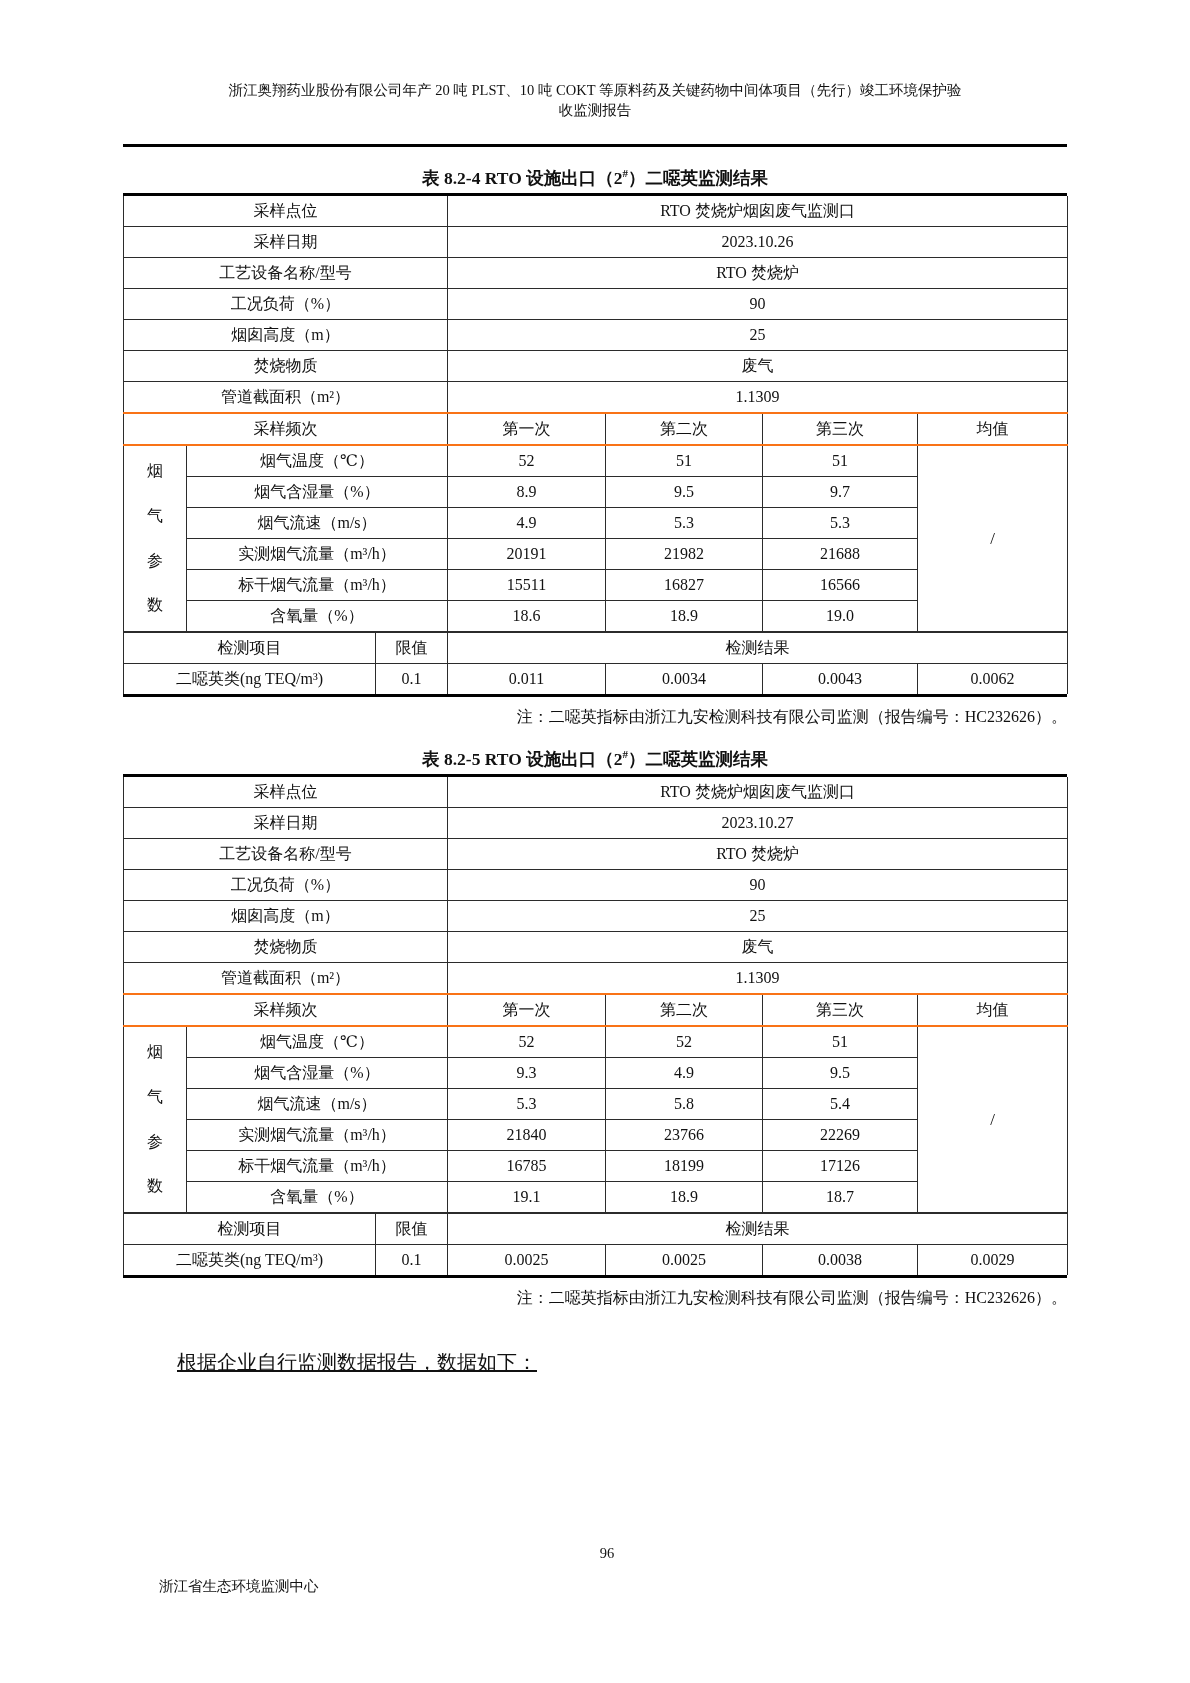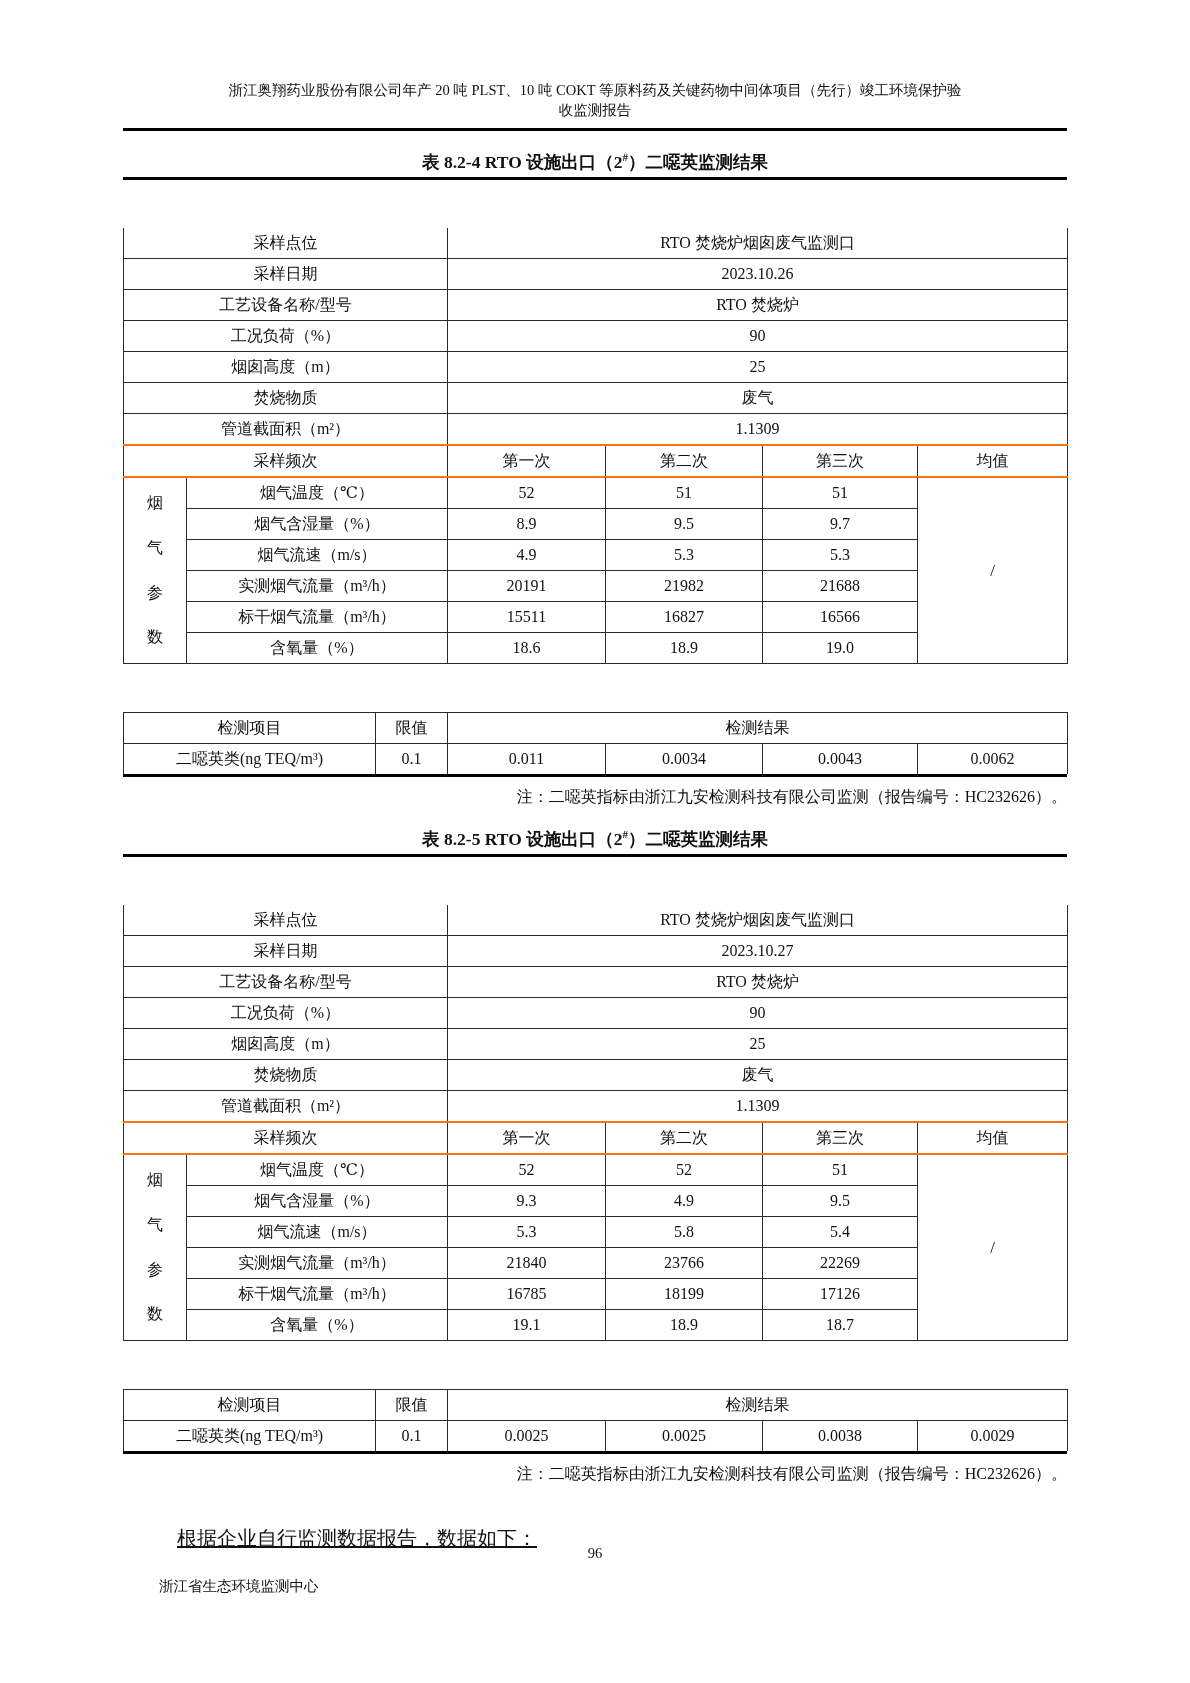--- a/index.html
+++ b/index.html
@@ -3,42 +3,42 @@
 <meta charset="utf-8">
 <style>
   html,body { margin:0; padding:0; background:#ffffff; }
   .page {
     position:relative; width:1190px; height:1683px; background:#fff;
     font-family:"Liberation Serif","DejaVu Serif",serif; color:#111;
     overflow:hidden;
   }
   .content { width:944px; margin:0 auto; }
   .doc-header {
-    padding-top:80px; padding-bottom:8px; text-align:center;
+    padding-top:80px; padding-bottom:24px; text-align:center;
     font-size:14.5px; line-height:20px; border-bottom:3px solid #000;
   }
   .doc-header div { white-space:nowrap; }
   .tbl-title { text-align:center; font-weight:bold; font-size:17.5px; margin:19px 0 3px 0; }
   .tbl-title sup { font-size:11px; }
   .tbl-wrap { border-top:3px solid #000; border-bottom:3px solid #000; }
-  table { border-collapse:collapse; width:944px; table-layout:fixed;margin-top:48px; }
+  table { border-collapse:collapse; width:944px; table-layout:fixed; }
   td {
     border:1px solid #2b2b2b; text-align:center; vertical-align:middle;
     font-size:16px; height:30px; padding:0 3px; overflow:hidden;
   }
   .tbl-wrap table:first-child tr:first-child td { border-top:none; }
   .tbl-wrap table:last-child tr:last-child td { border-bottom:none; }
   tr.hv td { border-top:2px solid #f97316; }
   .vlabel { line-height:2.8; white-space:pre-line; font-size:16px; }
   .slash-cell { font-size:17px; }
   .note { font-size:16px; margin-top:10px; text-align:right; }
   .para { font-size:20px; margin-top:40px; text-indent:54px;text-decoration:underline; }
   .footer { position:absolute; top:1545px; left:123px; width:944px; font-size:14.5px; }
   .footer .org { position:absolute; left:36px; top:0;margin-top:32px; }
-  .footer .pg { position:absolute; left:0; top:0; width:100%; text-align:center; }
+  .footer .pg { position:absolute; left:12px; top:0; width:100%; text-align:center; }
 </style>
 </head>
 <body>
 
 <div class="page">
   <div class="content">
 
     <div class="doc-header">
       <div>浙江奥翔药业股份有限公司年产 20 吨 PLST、10 吨 COKT 等原料药及关键药物中间体项目（先行）竣工环境保护验</div>
       <div>收监测报告</div>

